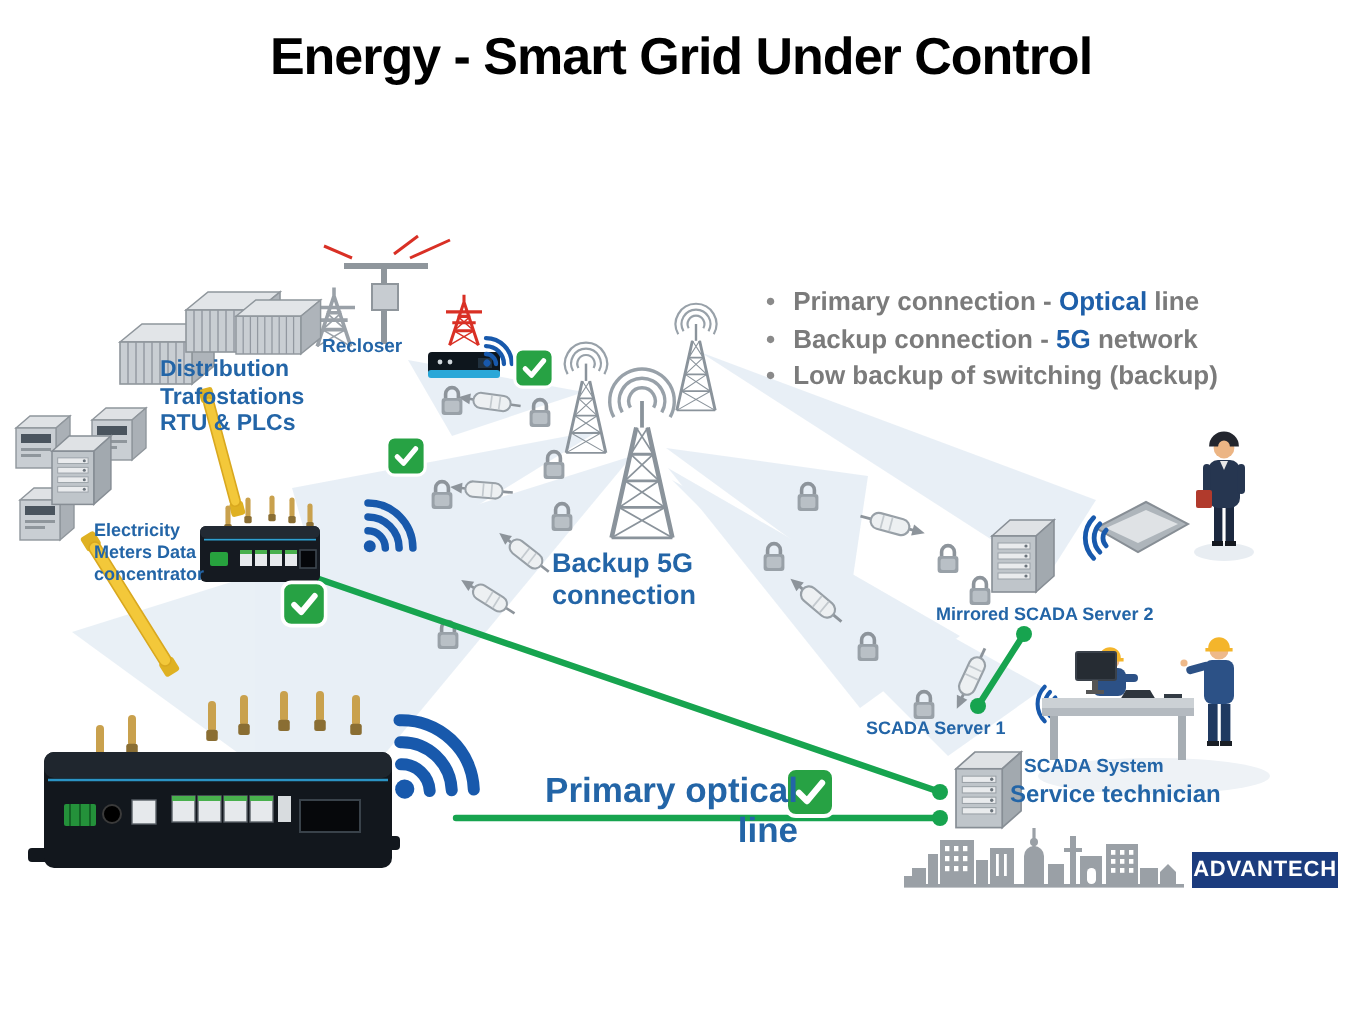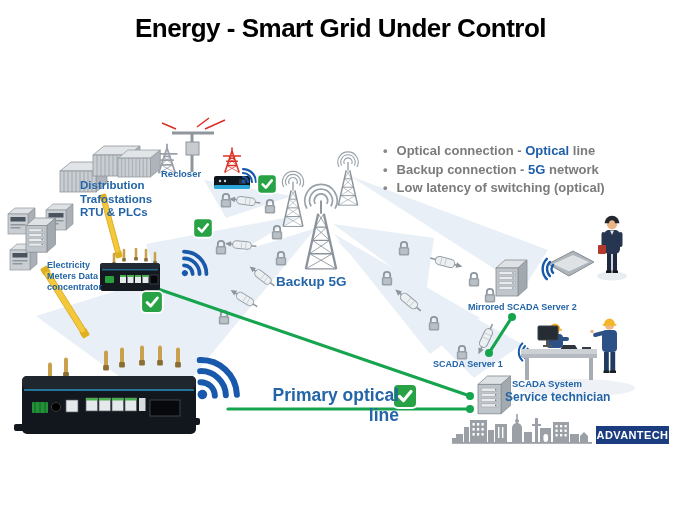--- a/index.html
+++ b/index.html
@@ -404,43 +404,44 @@
     <span>RTU &amp; PLCs</span>
   </div>
   <div class="lbl lbl-recloser">Recloser</div>
   <div class="lbl lbl-meters">
     <span>Electricity</span>
     <span>Meters Data</span>
     <span>concentrator</span>
   </div>
   <div class="lbl lbl-backup">
     <span>Backup 5G</span>
+    <span>connection</span>
   </div>
   <div class="lbl lbl-mirrored">Mirrored SCADA Server 2</div>
   <div class="lbl lbl-scada1">SCADA Server 1</div>
   <div class="lbl lbl-scadasys">SCADA System</div>
   <div class="lbl lbl-servtech">Service technician</div>
   <div class="lbl lbl-primary">Primary optical line</div>
 
   <ul class="bullets">
     <li>
       <span class="dot">•</span>
-      <span>Optical connection - </span>
+      <span>Primary connection - </span>
         <span class="hl">Optical</span>
         <span> line</span>
     </li>
     <li>
       <span class="dot">•</span>
       <span>Backup connection - </span>
         <span class="hl">5G</span>
         <span> network</span>
     </li>
     <li>
       <span class="dot">•</span>
-      <span>Low latency of switching (optical)</span>
+      <span>Low backup of switching (backup)</span>
         <span class="hl"></span>
         <span></span>
     </li>
   </ul>
 
   <div class="logo">
     <span>ADVANTECH</span>
   </div>
 </div>
 

